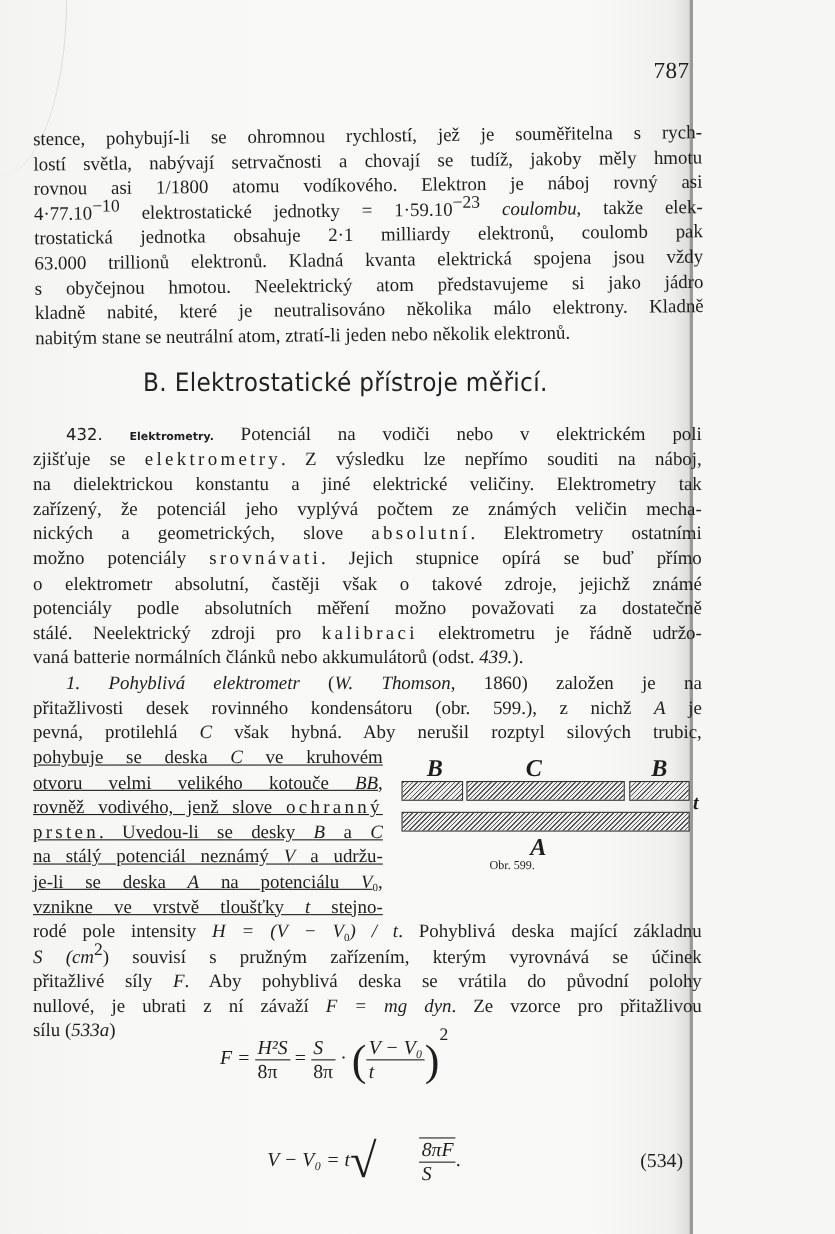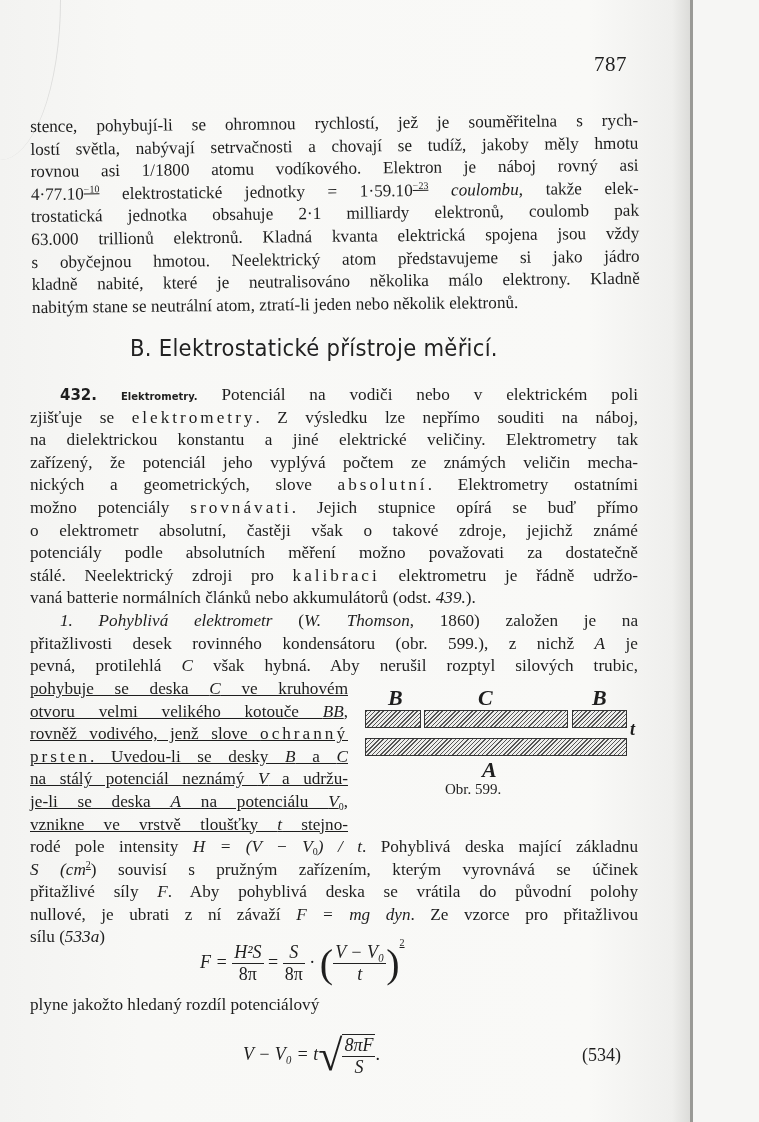--- a/index.html
+++ b/index.html
@@ -4,59 +4,59 @@
 <style>
   html, body { margin: 0; padding: 0; }
   body {
     width: 759px; height: 1122px; overflow: hidden;
     background: #f6f6f4;
     font-family: "Liberation Serif", "DejaVu Serif", serif;
     color: #1e1e1e;
     position: relative;
   }
   .page {
-    position: absolute; left: 0; top: 0; width: 693px; height: 1122px;
+    position: absolute; left: 0; top: 0; width: 630px; height: 1122px;
     background: linear-gradient(90deg, #f3f3f1 0%, #f8f8f6 20%, #f9f9f7 85%, #efefed 97%, #d9d9d6 100%);
   }
   .right-edge {
     position: absolute; right: 0; top: 0; width: 3px; height: 1122px; background: #9a9a96;
   }
   .page-number {
     position: absolute; left: 594px; top: 52px; font-size: 21px; letter-spacing: 0.5px;
   }
   .body-text {
     position: absolute; left: 30px; width: 608px; font-size: 17.2px; line-height: 22.6px;
     text-align: justify;
   }
   .line { display: block; white-space: nowrap; text-align: justify; text-align-last: justify; height: 22.6px; }
   .line.last { text-align-last: left; }
   .spaced { letter-spacing: 3px; }
   i, .it { font-style: italic; }
-  sup { font-size: 10px; vertical-align: 7px; line-height: 0; text-decoration: underline; }
+  sup { font-size: 16px; vertical-align: 7px; line-height: 0; }
   sub { font-size: 10px; vertical-align: -3px; line-height: 0; }
   .heading {
     position: absolute; left: 130px; top: 335px; font-family: "DejaVu Sans", sans-serif;
     font-size: 23px; font-weight: normal; letter-spacing: 0.3px; transform: scaleX(0.92); transform-origin: left;
     color: #222;
   }
-  .sec-num { font-family: "DejaVu Sans", sans-serif; font-weight: bold; font-size: 15px; }
+  .sec-num { font-family: "DejaVu Sans", sans-serif; font-weight: normal; font-size: 15px; }
   .sec-title { font-family: "DejaVu Sans", sans-serif; font-weight: bold; font-size: 10px; }
   .figure {
     position: absolute; left: 350px; top: 675px; width: 280px; height: 135px;
   }
   .plate {
     position: absolute; height: 16px; border: 1px solid #333;
     background: repeating-linear-gradient(135deg, #555 0 1px, #eeeeec 1px 3px);
   }
   .fig-label { position: absolute; font-style: italic; font-weight: bold; font-size: 22px; }
-  .fig-caption { position: absolute; left: 95px; top: 106px; font-size: 15px; }
+  .fig-caption { position: absolute; left: 95px; top: 106px; font-size: 11px; }
   .formula {
     position: absolute; font-size: 18px;
   }
-  .frac { display: inline-block; vertical-align: middle; text-align: center; }
+  .frac { display: inline-block; vertical-align: middle; }
   .frac .num { display: block; border-bottom: 1px solid #222; padding: 0 2px; }
   .frac .den { display: block; padding: 0 2px; }
   .big-paren { font-size: 40px; vertical-align: middle; font-weight: 200; }
   .sqrt-sign { font-size: 44px; vertical-align: middle; }
   .eq-number { position: absolute; left: 582px; top: 1045px; font-size: 18px; }
   .crease {
     position: absolute; left: 0; top: 0; width: 60px; height: 160px;
     border-right: 1px solid #bbb; border-radius: 0 0 100% 0; opacity: 0.4;
   }
 </style>
@@ -132,21 +132,18 @@
 
   <div class="formula" style="left:200px; top:940px;">
     <i>F =</i>
     <span class="frac"><i class="num">H²S</i><span class="den">8π</span></span>
     <span>=</span>
     <span class="frac"><i class="num">S</i><span class="den">8π</span></span>
     <span>·</span>
     <span class="big-paren">(</span><span class="frac"><i class="num">V − V₀</i><i class="den">t</i></span><span class="big-paren">)</span><sup style="vertical-align:22px;">2</sup>
   </div>
 
-  <div class="body-text" style="top:994px;">
-    <span class="line last">plyne jakožto hledaný rozdíl potenciálový</span>
-  </div>
 
   <div class="formula" style="left:243px; top:1030px;">
-    <i>V − V₀ = t</i><span class="sqrt-sign">√</span><span class="frac" style="border-top:1px solid #222;"><i class="num">8πF</i><i class="den">S</i></span><span>.</span>
+    <i>V − V₀ = t</i><span class="sqrt-sign">√</span><span class="frac" style="border-top:1px solid #222;margin-left:39px;"><i class="num">8πF</i><i class="den">S</i></span><span>.</span>
   </div>
   <div class="eq-number">(534)</div>
 </div>
 
 </body></html>

